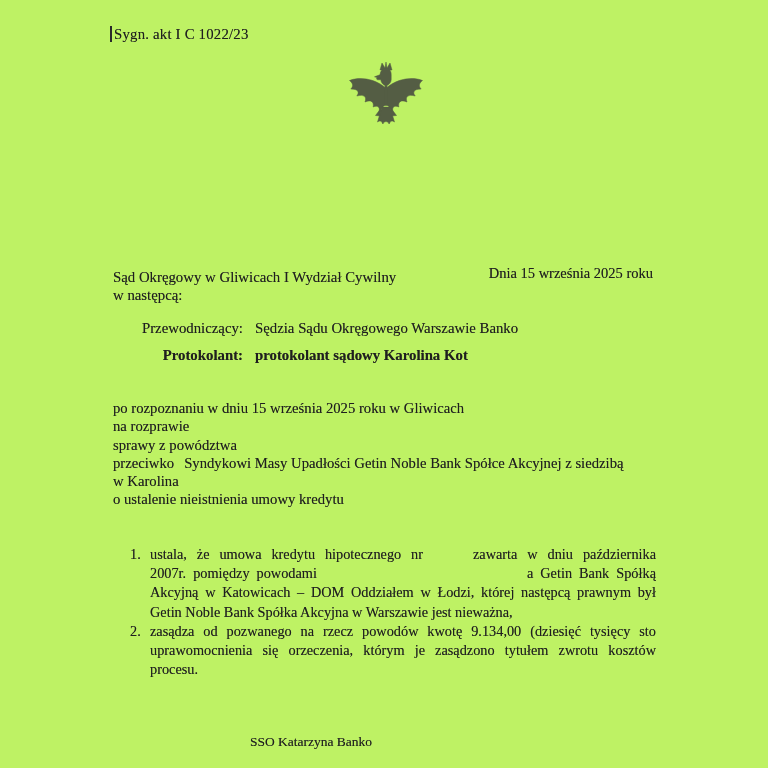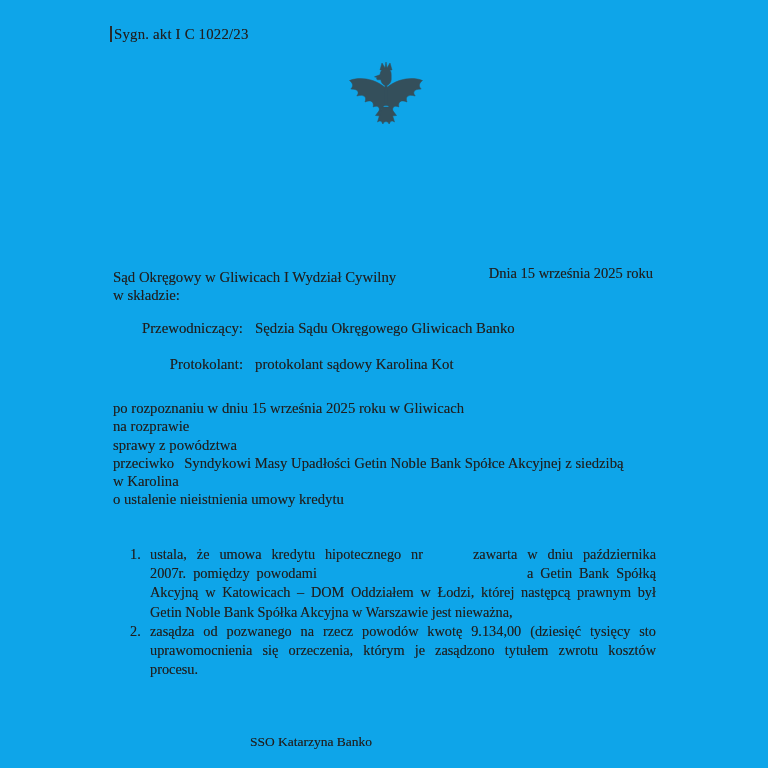--- a/index.html
+++ b/index.html
@@ -4,21 +4,21 @@
 <style>
   html, body { margin: 0; padding: 0; }
   body {
     width: 768px; height: 768px;
     background: #ffffff;
     font-family: "Liberation Serif", serif;
     color: #1f1f1f;
     position: relative;
     overflow: hidden;
   }
-  .page { position: relative; width: 768px; height: 768px; background: #0ea5e9; }
+  .page { position: relative; width: 768px; height: 768px; background: #bef264; }
 
   .sygn {
     position: absolute; left: 110px; top: 26px;
     font-size: 14.8px; letter-spacing: 0.2px;
   }
   .artifact-bar {
     display: inline-block; width: 2px; height: 16px;
     background: #2a2a2a; margin-right: 2px; vertical-align: text-bottom;
   }
 
@@ -36,21 +36,21 @@
   .date-line {
     position: absolute; right: 115px; top: 225px;
     font-size: 14.5px;
     margin-top: 40px;
   }
 
   .court-block { position: absolute; left: 113px; top: 268px; font-size: 14.8px; line-height: 18.3px; }
 
   .composition { position: absolute; left: 113px; top: 320px; font-size: 14.8px; }
   .comp-row { display: flex; }
-  .comp-row + .comp-row { margin-top: 19px; }
+  .comp-row + .comp-row { margin-top: 10px; font-weight: bold; }
   .comp-label { width: 130px; text-align: right; }
   .comp-value { margin-left: 12px; }
 
   .recitals { position: absolute; left: 113px; top: 399px; font-size: 14.7px; line-height: 18.3px; }
   .gap-sm { display: inline-block; width: 10px; }
 
   .rulings { position: absolute; left: 130px; top: 545px; width: 526px; font-size: 14.3px; line-height: 19.2px; }
   .ruling { position: relative; }
   .rnum { position: absolute; left: 0; top: 0; }
   .rlines { margin-left: 20px; }
@@ -90,27 +90,27 @@
         <path d="M44.5 46.5 L50.5 54.5 L45.5 55 Z"></path>
       </g>
     </svg>
   </div>
 
 
   <div class="date-line">Dnia 15 września 2025 roku</div>
 
   <div class="court-block">
     <div>Sąd Okręgowy w Gliwicach I Wydział Cywilny</div>
-    <div>w składzie:</div>
+    <div>w następcą:</div>
   </div>
 
   <div class="composition">
     <div class="comp-row">
       <div class="comp-label">Przewodniczący:</div>
-      <div class="comp-value">Sędzia Sądu Okręgowego Gliwicach Banko</div>
+      <div class="comp-value">Sędzia Sądu Okręgowego Warszawie Banko</div>
     </div>
     <div class="comp-row">
       <div class="comp-label">Protokolant:</div>
       <div class="comp-value">protokolant sądowy Karolina Kot</div>
     </div>
   </div>
 
   <div class="recitals">
     <div>po rozpoznaniu w dniu 15 września 2025 roku w Gliwicach</div>
     <div>na rozprawie</div>

